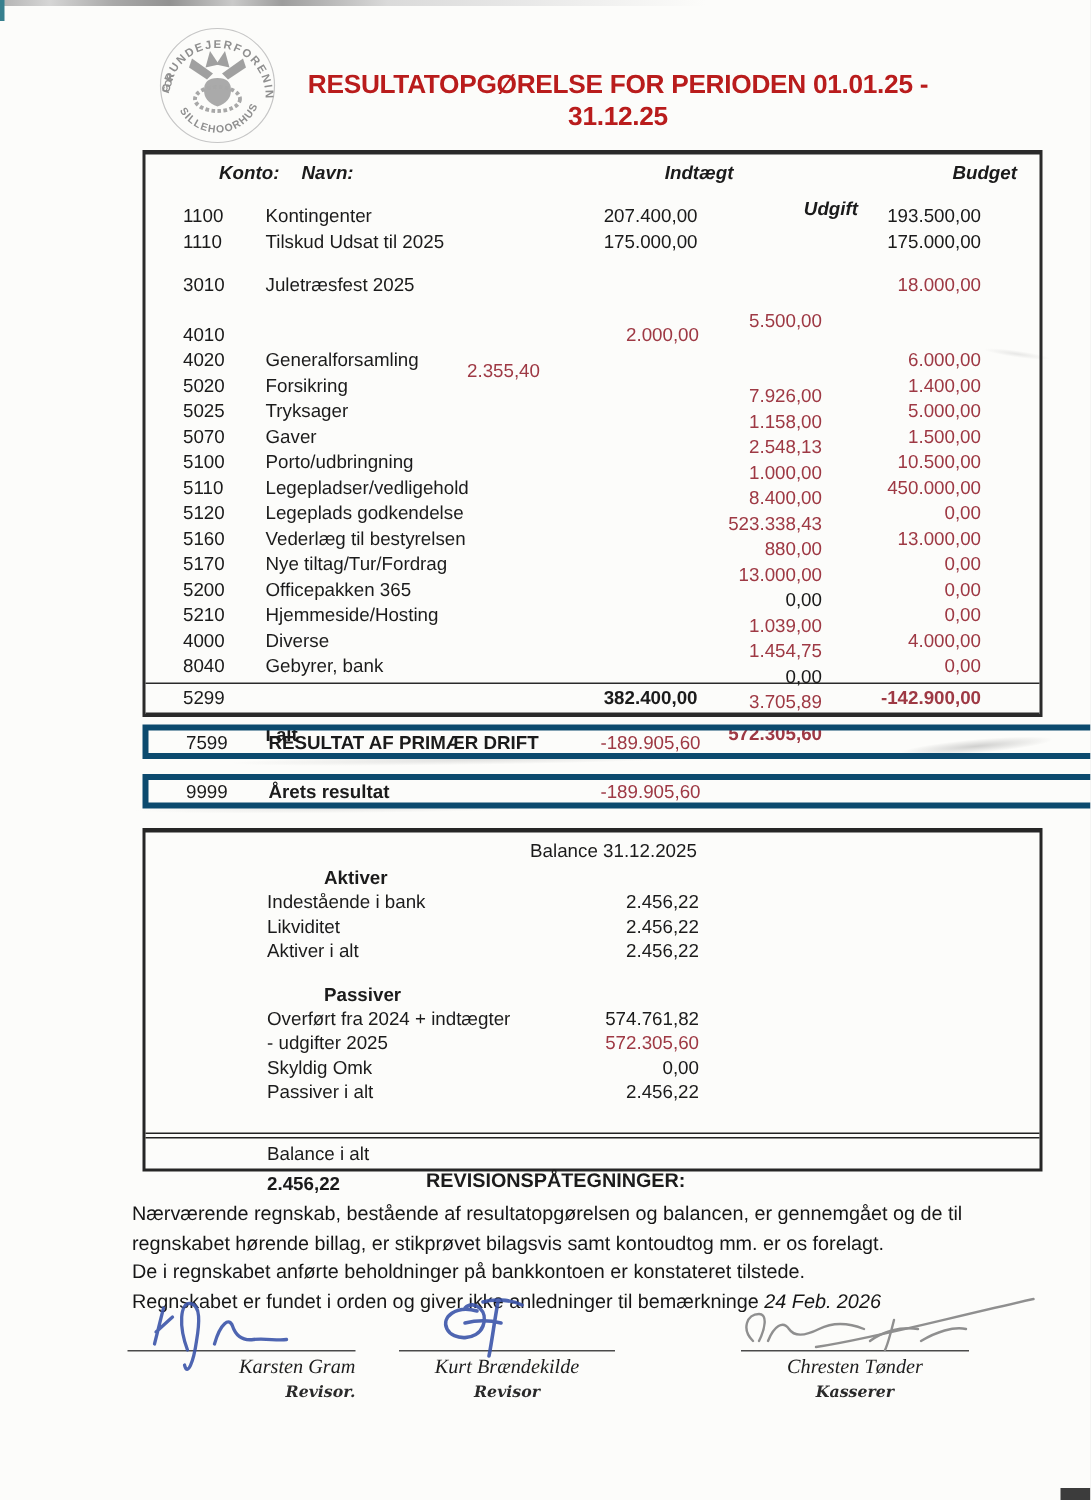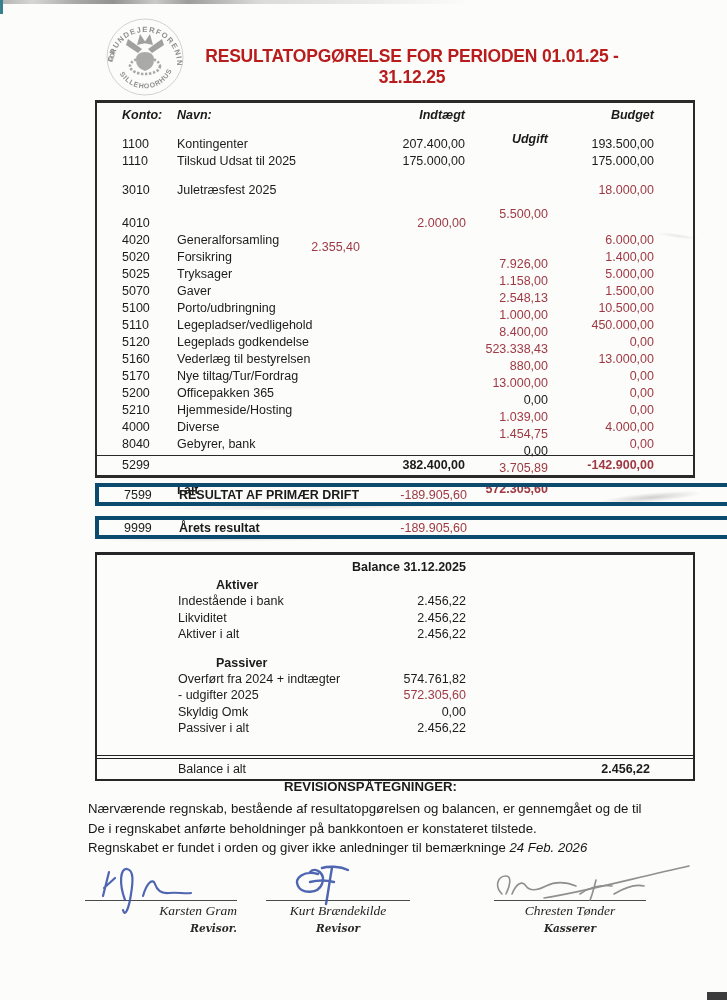--- a/index.html
+++ b/index.html
@@ -29,46 +29,46 @@
     font-size:17.5px; font-weight:700; letter-spacing:-0.2px; color:#b91c1c; }
   
   .main-table { position:absolute; left:95px; top:100px; width:600px;
     border:2px solid #2a2a2a; border-top-width:3px; box-sizing:border-box; font-size:12.5px; }
   .trow { display:flex; height:17px; line-height:17px; }
   .c-konto { width:80px; padding-left:25px; box-sizing:border-box; }
   .c-navn  { width:188px; }
   .c-ind   { width:100px; text-align:right; }
   .c-udg   { width:83px;  text-align:right;margin-top:24px; }
   .c-bud   { width:106px; text-align:right; }
-  .thead { font-style:italic; font-weight:700; margin-top:4px; }
+  .thead { font-style:italic; font-weight:700; margin-top:4px;padding-left:24px; }
   #table-body { margin-top:12px; }
   .row-spacer.sm { height:12px; } .row-spacer.md { height:16px; }
   .total-row { border-top:1.5px solid #2a2a2a; border-bottom:1px solid #2a2a2a;
     margin-top:2px; height:19px; line-height:19px; }
   .total-row .c-navn { font-weight:700;margin-top:25px; }
   .total-row .c-ind, .total-row .c-udg, .total-row .c-bud { font-weight:600; }
   .red { color:#9e3944; }
   
   .result-box { position:absolute; left:95px; width:660px; height:23px;
     border:4px solid #0c4a6e; box-sizing:border-box; display:flex; align-items:center; font-size:12.5px; }
   .rb-konto { width:80px; padding-left:25px; box-sizing:border-box; }
   .rb-label { width:188px; font-weight:700; }
   .rb-value { width:100px; text-align:right; }
   #box-7599 { top:483px; } #box-9999 { top:516px; }
   
   .balance-box { position:absolute; left:95px; top:552px; width:600px;
     border:2px solid #262626; border-top-width:3px; box-sizing:border-box;
     font-size:12.5px; padding-top:3px; }
-  .bal-title { text-align:center; font-weight:700; height:19px; line-height:19px;padding-left:28px; }
+  .bal-title { text-align:center; font-weight:400; height:19px; line-height:19px;padding-left:28px; }
   .bal-section { padding-left:119px; font-weight:700; height:16px; line-height:16px; }
   .bal-row { display:flex; width:369px; padding-left:81px; box-sizing:border-box; height:16.5px; line-height:16.5px; }
   .bal-row .bl { flex:1; } .bal-row .bv { text-align:right; min-width:110px; }
   .bal-gap1 { height:12px; } .bal-gap2 { height:9px; }
   .bal-total { border-top:4px double #222; margin-top:9px; height:20px; line-height:20px;
-    display:flex; padding-left:81px; padding-right:43px; }
+    display:flex; padding-left:81px; padding-right:43px;flex-direction:column; }
   .bal-total .bl { flex:1; } .bal-total .bv { font-weight:700; }
   
   .revision { position:absolute; left:88px; top:779px; width:565px; }
   .rev-heading { text-align:center; font-weight:700; font-size:13.2px; margin-bottom:5px; }
   .rev-line { font-size:13.2px; line-height:19.5px; color:#161616; }
   .rev-date { font-style:italic; }
   
   .sig-block { position:absolute; text-align:center; }
   .sig-svg { display:block; overflow:visible; }
   .sig-line { border-top:1.5px solid #4a4a4a; margin-top:-2px; }
@@ -301,20 +301,21 @@
     <div class="bal-gap2"></div>
     <div class="bal-total">
       <span class="bl">Balance i alt</span>
       <span class="bv">2.456,22</span>
     </div>
   </section>
 
   <section class="revision">
     <div class="rev-heading">REVISIONSPÅTEGNINGER:</div>
     <div class="rev-line">Nærværende regnskab, bestående af resultatopgørelsen og balancen, er gennemgået og de til</div>
+    <div class="rev-line">regnskabet hørende billag, er stikprøvet bilagsvis samt kontoudtog mm. er os forelagt.</div>
     <div class="rev-line">De i regnskabet anførte beholdninger på bankkontoen er konstateret tilstede.</div>
     <div class="rev-line"><span>Regnskabet er fundet i orden og giver ikke anledninger til bemærkninge</span> <span class="rev-date">24 Feb. 2026</span></div>
   </section>
 
   <div class="sig-block" id="sig1">
     <svg class="sig-svg" width="152" height="38" viewBox="0 0 152 38">
       <g fill="none" stroke="#3c55aa" stroke-width="2.2" stroke-linecap="round" opacity="0.9">
         <path d="M 18,32 L 24,8 M 19,24 L 30,14"></path>
         <path d="M 40,36 C 34,20 35,4 42,5 C 49,6 48,18 46,30 C 44,44 40,54 38,46"></path>
         <path d="M 58,32 C 62,18 68,14 70,20 C 72,26 76,30 84,29 C 92,28 100,30 106,29"></path>

